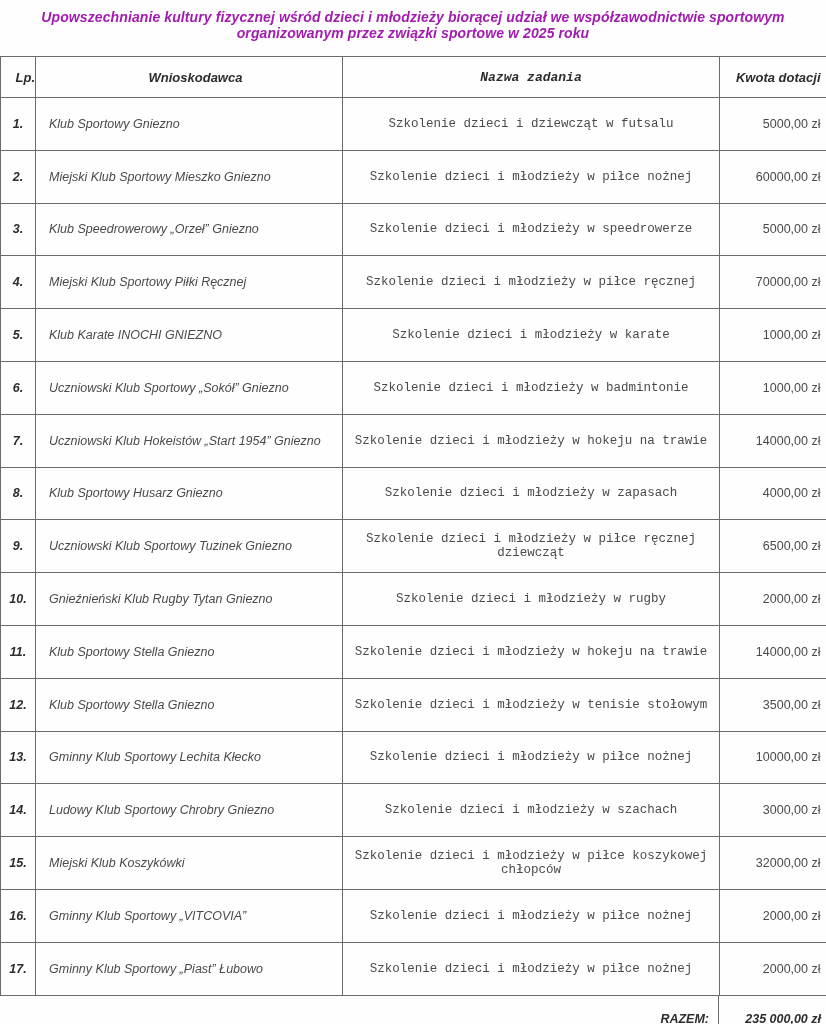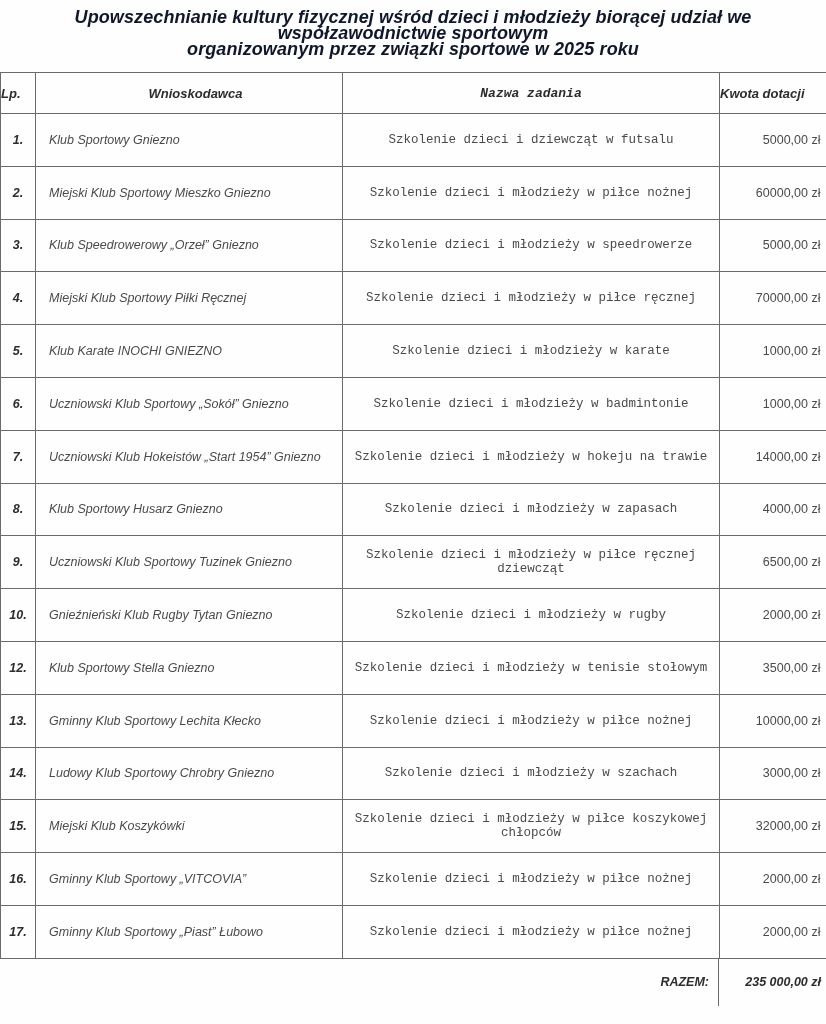--- a/index.html
+++ b/index.html
@@ -19,23 +19,23 @@
     width: 826px;
     height: 1024px;
     position: relative;
   }
   .doc-title {
     margin: 0 auto;
     padding-top: 9px;
     text-align: center;
     font-weight: bold;
     font-style: italic;
-    font-size: 18px;
+    font-size: 14px;
     line-height: 16px;
-    color: #0f172a;
+    color: #a21caf;
     letter-spacing: 0.1px;
   }
   table.grants {
     border-collapse: collapse;
     table-layout: fixed;
     width: 826px;
     margin-top: 15px;
   }
   table.grants th,
   table.grants td {
@@ -48,21 +48,21 @@
   table.grants th:last-child,
   table.grants td:last-child {
     border-right: none;
   }
   table.grants thead th {
     height: 40px;
     font-weight: bold;
     font-style: italic;
     font-size: 13px;
     color: #2d2d2d;
-    text-align: left;
+    text-align: right;
   }
   table.grants thead th.col-applicant,
   table.grants thead th.col-task {
     text-align: center;
     padding-left: 0;
   }
   table.grants tbody td {
     height: 51.8px;
     vertical-align: middle;
   }
@@ -201,20 +201,26 @@
           <td class="col-task">Szkolenie dzieci i młodzieży w piłce ręcznej dziewcząt</td>
           <td class="col-amount">6500,00 zł</td>
         </tr>
         <tr>
           <td class="col-lp">10.</td>
           <td class="col-applicant">Gnieźnieński Klub Rugby Tytan Gniezno</td>
           <td class="col-task">Szkolenie dzieci i młodzieży w rugby</td>
           <td class="col-amount">2000,00 zł</td>
         </tr>
         <tr>
+          <td class="col-lp">11.</td>
+          <td class="col-applicant">Klub Sportowy Stella Gniezno</td>
+          <td class="col-task">Szkolenie dzieci i młodzieży w hokeju na trawie</td>
+          <td class="col-amount">14000,00 zł</td>
+        </tr>
+        <tr>
           <td class="col-lp">12.</td>
           <td class="col-applicant">Klub Sportowy Stella Gniezno</td>
           <td class="col-task">Szkolenie dzieci i młodzieży w tenisie stołowym</td>
           <td class="col-amount">3500,00 zł</td>
         </tr>
         <tr>
           <td class="col-lp">13.</td>
           <td class="col-applicant">Gminny Klub Sportowy Lechita Kłecko</td>
           <td class="col-task">Szkolenie dzieci i młodzieży w piłce nożnej</td>
           <td class="col-amount">10000,00 zł</td>

